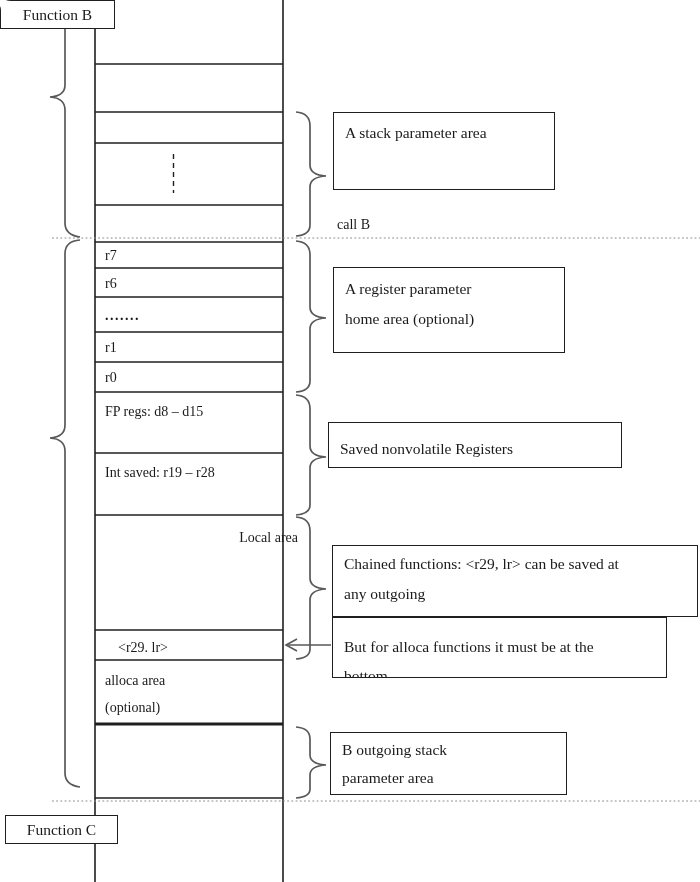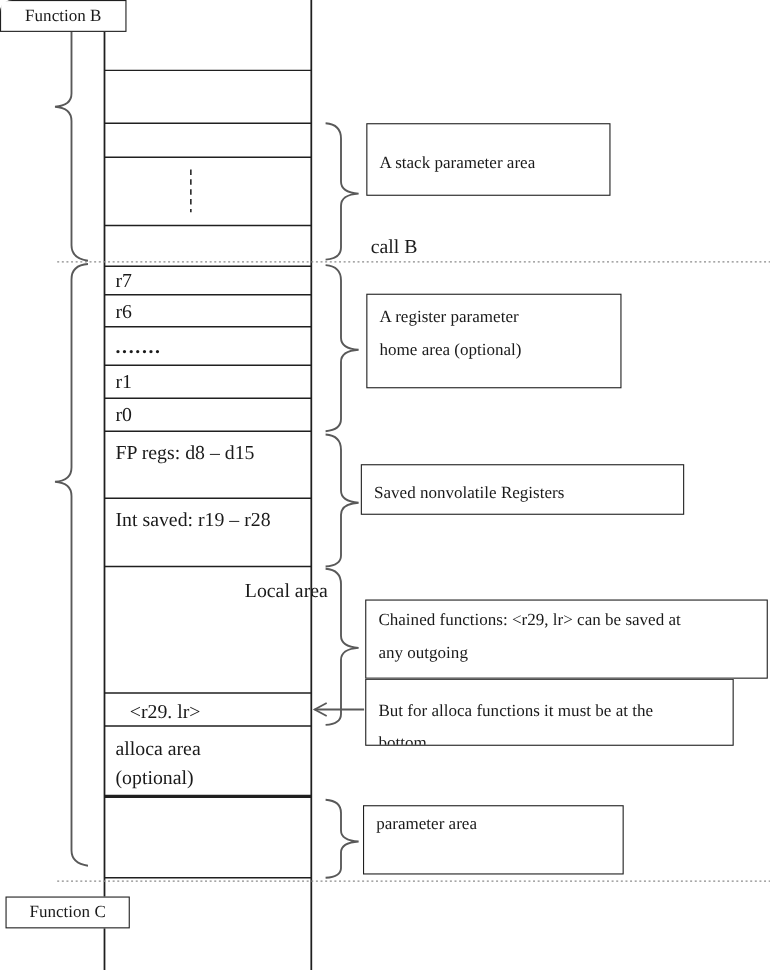--- a/index.html
+++ b/index.html
@@ -8,21 +8,21 @@
     --text:#1a1a1a;
     --bg:#ffffff;
     --dotted:#8a8a8a;
   }
   html,body{margin:0;padding:0;background:var(--bg);}
   .stage{
     position:relative;width:700px;height:882px;background:var(--bg);
     font-family:Liberation Serif, serif;color:var(--text);overflow:hidden;border-radius:11px;
   }
   .stage svg{position:absolute;left:0;top:0;}
-  .txt{position:absolute;font-size:18px;line-height:19px;white-space:nowrap;}
+  .txt{position:absolute;font-size:14px;line-height:19px;white-space:nowrap;}
   .fnbox{
     position:absolute;background:var(--bg);border:1.4px solid var(--line);
     display:flex;align-items:center;justify-content:center;
     font-size:15.5px;box-sizing:border-box;
   }
   .note{
     position:absolute;background:var(--bg);border:1.4px solid var(--line);
     font-size:15.5px;line-height:30px;box-sizing:border-box;overflow:hidden;
     padding:4px 11px 0 11px;white-space:nowrap;
   }
@@ -99,21 +99,21 @@
   <div class="txt" style="left:105px;top:368px;">r0</div>
   <div class="txt" style="left:105px;top:402px;">FP regs: d8 – d15</div>
   <div class="txt" style="left:105px;top:463px;">Int saved: r19 – r28</div>
   <div class="txt center" style="left:95px;top:528px;width:188px;">Local area</div>
   <div class="txt" style="left:118px;top:638px;">&lt;r29. lr&gt;</div>
   <div class="txt" style="left:105px;top:671px;">alloca area</div>
   <div class="txt" style="left:105px;top:698px;">(optional)</div>
 
   <div class="txt" style="left:337px;top:215px;">call B</div>
 
-  <div class="note" style="left:333px;top:112px;width:222px;height:66px;padding-top:21px;">
+  <div class="note" style="left:333px;top:112px;width:222px;height:78px;padding-top:5px;">
     <div>A stack parameter area</div>
   </div>
 
   <div class="note" style="left:333px;top:267px;width:232px;height:86px;padding-top:6px;">
     <div>A register parameter</div>
     <div>home area (optional)</div>
   </div>
 
   <div class="note" style="left:328px;top:422px;width:294px;height:46px;padding-top:11px;">
     <div>Saved nonvolatile Registers</div>
@@ -123,16 +123,17 @@
     <div>Chained functions: &lt;r29, lr&gt; can be saved at</div>
     <div>any outgoing</div>
   </div>
 
   <div class="note" style="left:332px;top:617px;width:335px;height:61px;padding-top:14px;line-height:29px;">
     <div>But for alloca functions it must be at the</div>
     <div>bottom</div>
   </div>
 
   <div class="note" style="left:330px;top:732px;width:237px;height:63px;padding-top:3px;line-height:28px;">
+    <div>B outgoing stack</div>
     <div>parameter area</div>
   </div>
 
 </div>
 
 </body></html>

